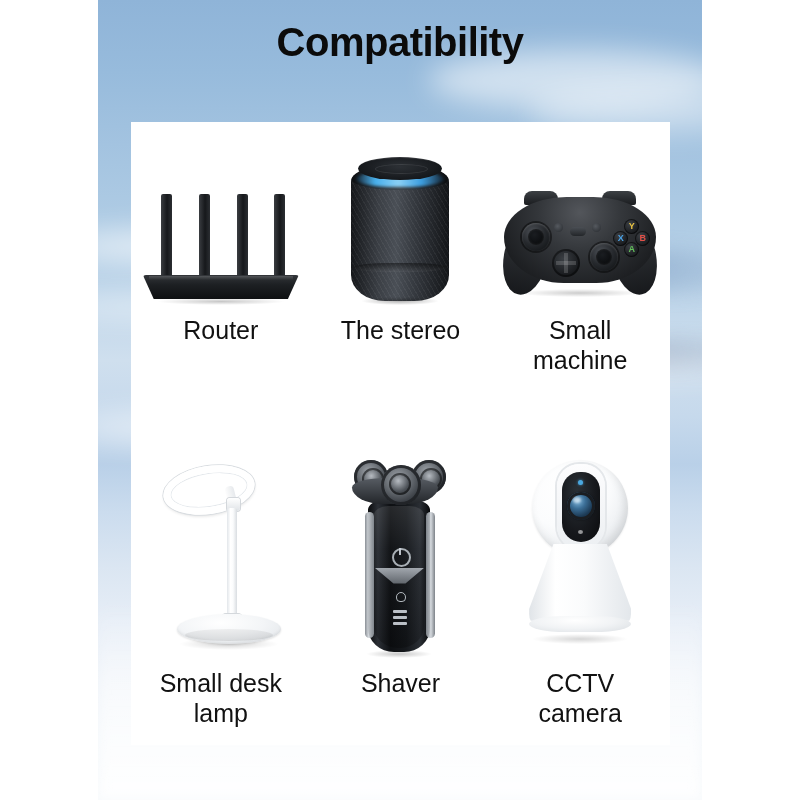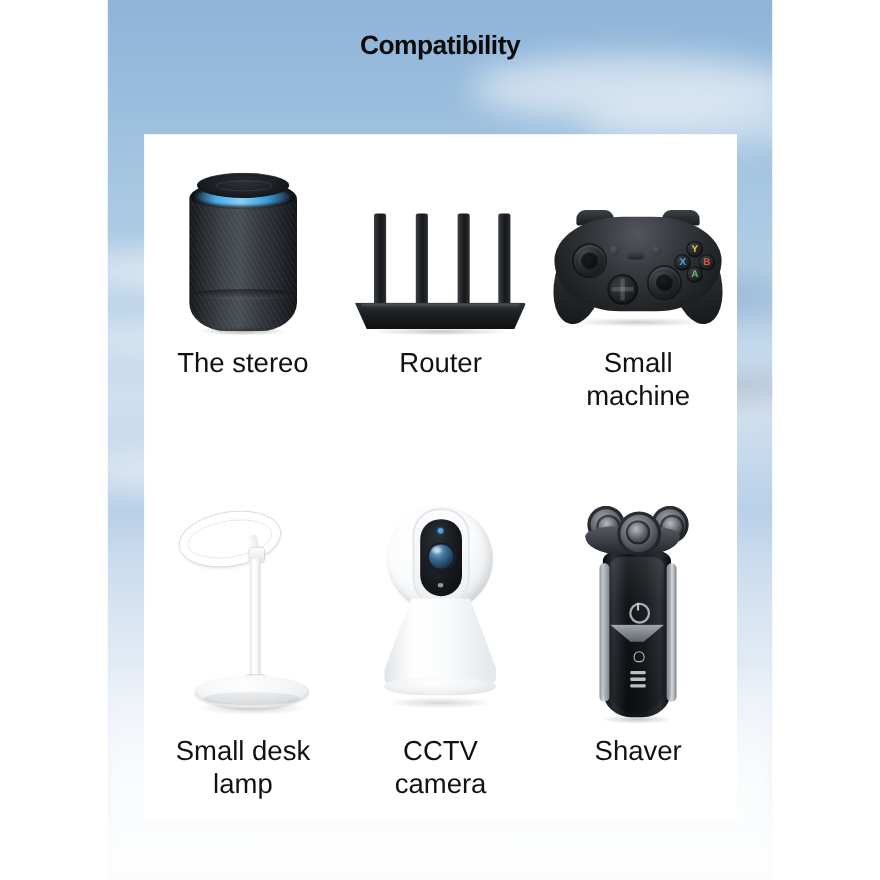--- a/index.html
+++ b/index.html
@@ -75,21 +75,21 @@
     background: linear-gradient(180deg, rgba(255,255,255,0.0) 0%, rgba(255,255,255,0.55) 45%, rgba(255,255,255,0.85) 100%);
     filter: blur(6px);
   }
 
   
   #title {
     position: absolute;
     left: 0; top: 15px;
     width: 800px;
     text-align: center;
-    font-size: 24px;
+    font-size: 40px;
     font-weight: bold;
     color: #0b0b0b;
     letter-spacing: -0.5px;
     line-height: 54px;
     z-index: 5;
   }
 
   
   #card {
     position: absolute;
@@ -446,47 +446,47 @@
     <div class="ridge-b"></div>
     <div class="cloud cloud-e"></div>
     <div class="cloud cloud-f"></div>
     <div class="snowfield"></div>
   </div>
 
   <div id="title">Compatibility</div>
 
   <div id="card">
     <div class="grid">
+
+      <div class="cell r1">
+        <div class="art">
+          <div class="router">
+            <div class="rt-ant rt-a1"></div>
+            <div class="rt-ant rt-a2"></div>
+            <div class="rt-ant rt-a3"></div>
+            <div class="rt-ant rt-a4"></div>
+            <div class="rt-base"></div>
+            <div class="rt-shadow"></div>
+          </div>
+        </div>
+        <div class="caption">Router</div>
+      </div>
 
       <div class="cell r1">
         <div class="art">
           <div class="speaker">
             <div class="sp-body"></div>
             <div class="sp-band"></div>
             <div class="sp-rim"></div>
             <div class="sp-glow"></div>
             <div class="sp-top"></div>
             <div class="sp-foot"></div>
           </div>
         </div>
         <div class="caption">The stereo</div>
-      </div>
-
-      <div class="cell r1">
-        <div class="art">
-          <div class="router">
-            <div class="rt-ant rt-a1"></div>
-            <div class="rt-ant rt-a2"></div>
-            <div class="rt-ant rt-a3"></div>
-            <div class="rt-ant rt-a4"></div>
-            <div class="rt-base"></div>
-            <div class="rt-shadow"></div>
-          </div>
-        </div>
-        <div class="caption">Router</div>
       </div>
 
       <div class="cell r1">
         <div class="art">
           <div class="pad">
             <div class="pad-bumper l"></div>
             <div class="pad-bumper r"></div>
             <div class="pad-grip l"></div>
             <div class="pad-grip r"></div>
             <div class="pad-body">
@@ -521,38 +521,20 @@
             <div class="lp-shadow"></div>
             <div class="lp-base"></div>
           </div>
         </div>
         <div class="caption">Small desk
 lamp</div>
       </div>
 
       <div class="cell r2">
         <div class="art">
-          <div class="cctv">
-            <div class="cc-shadow"></div>
-            <div class="cc-head"></div>
-            <div class="cc-lensbox"></div>
-            <div class="cc-lensdark"></div>
-            <div class="cc-led"></div>
-            <div class="cc-lens"></div>
-            <div class="cc-ir"></div>
-            <div class="cc-base"></div>
-            <div class="cc-foot"></div>
-          </div>
-        </div>
-        <div class="caption">CCTV
-camera</div>
-      </div>
-
-      <div class="cell r2">
-        <div class="art">
           <div class="shaver">
             <div class="sv-body"></div>
             <div class="sv-chrome-l"></div>
             <div class="sv-chrome-r"></div>
             <div class="sv-front"></div>
             <div class="sv-power"></div>
             <div class="sv-vband"></div>
             <div class="sv-lock"></div>
             <div class="sv-bars">
               <div class="sv-bar sv-b1"></div>
@@ -564,15 +546,33 @@
               <div class="sv-h sv-h1"></div>
               <div class="sv-h sv-h2"></div>
               <div class="sv-h sv-h3"></div>
             </div>
             <div class="sv-shadow"></div>
           </div>
         </div>
         <div class="caption">Shaver</div>
       </div>
 
+      <div class="cell r2">
+        <div class="art">
+          <div class="cctv">
+            <div class="cc-shadow"></div>
+            <div class="cc-head"></div>
+            <div class="cc-lensbox"></div>
+            <div class="cc-lensdark"></div>
+            <div class="cc-led"></div>
+            <div class="cc-lens"></div>
+            <div class="cc-ir"></div>
+            <div class="cc-base"></div>
+            <div class="cc-foot"></div>
+          </div>
+        </div>
+        <div class="caption">CCTV
+camera</div>
+      </div>
+
     </div>
   </div>
 </div>
 
 </body></html>

